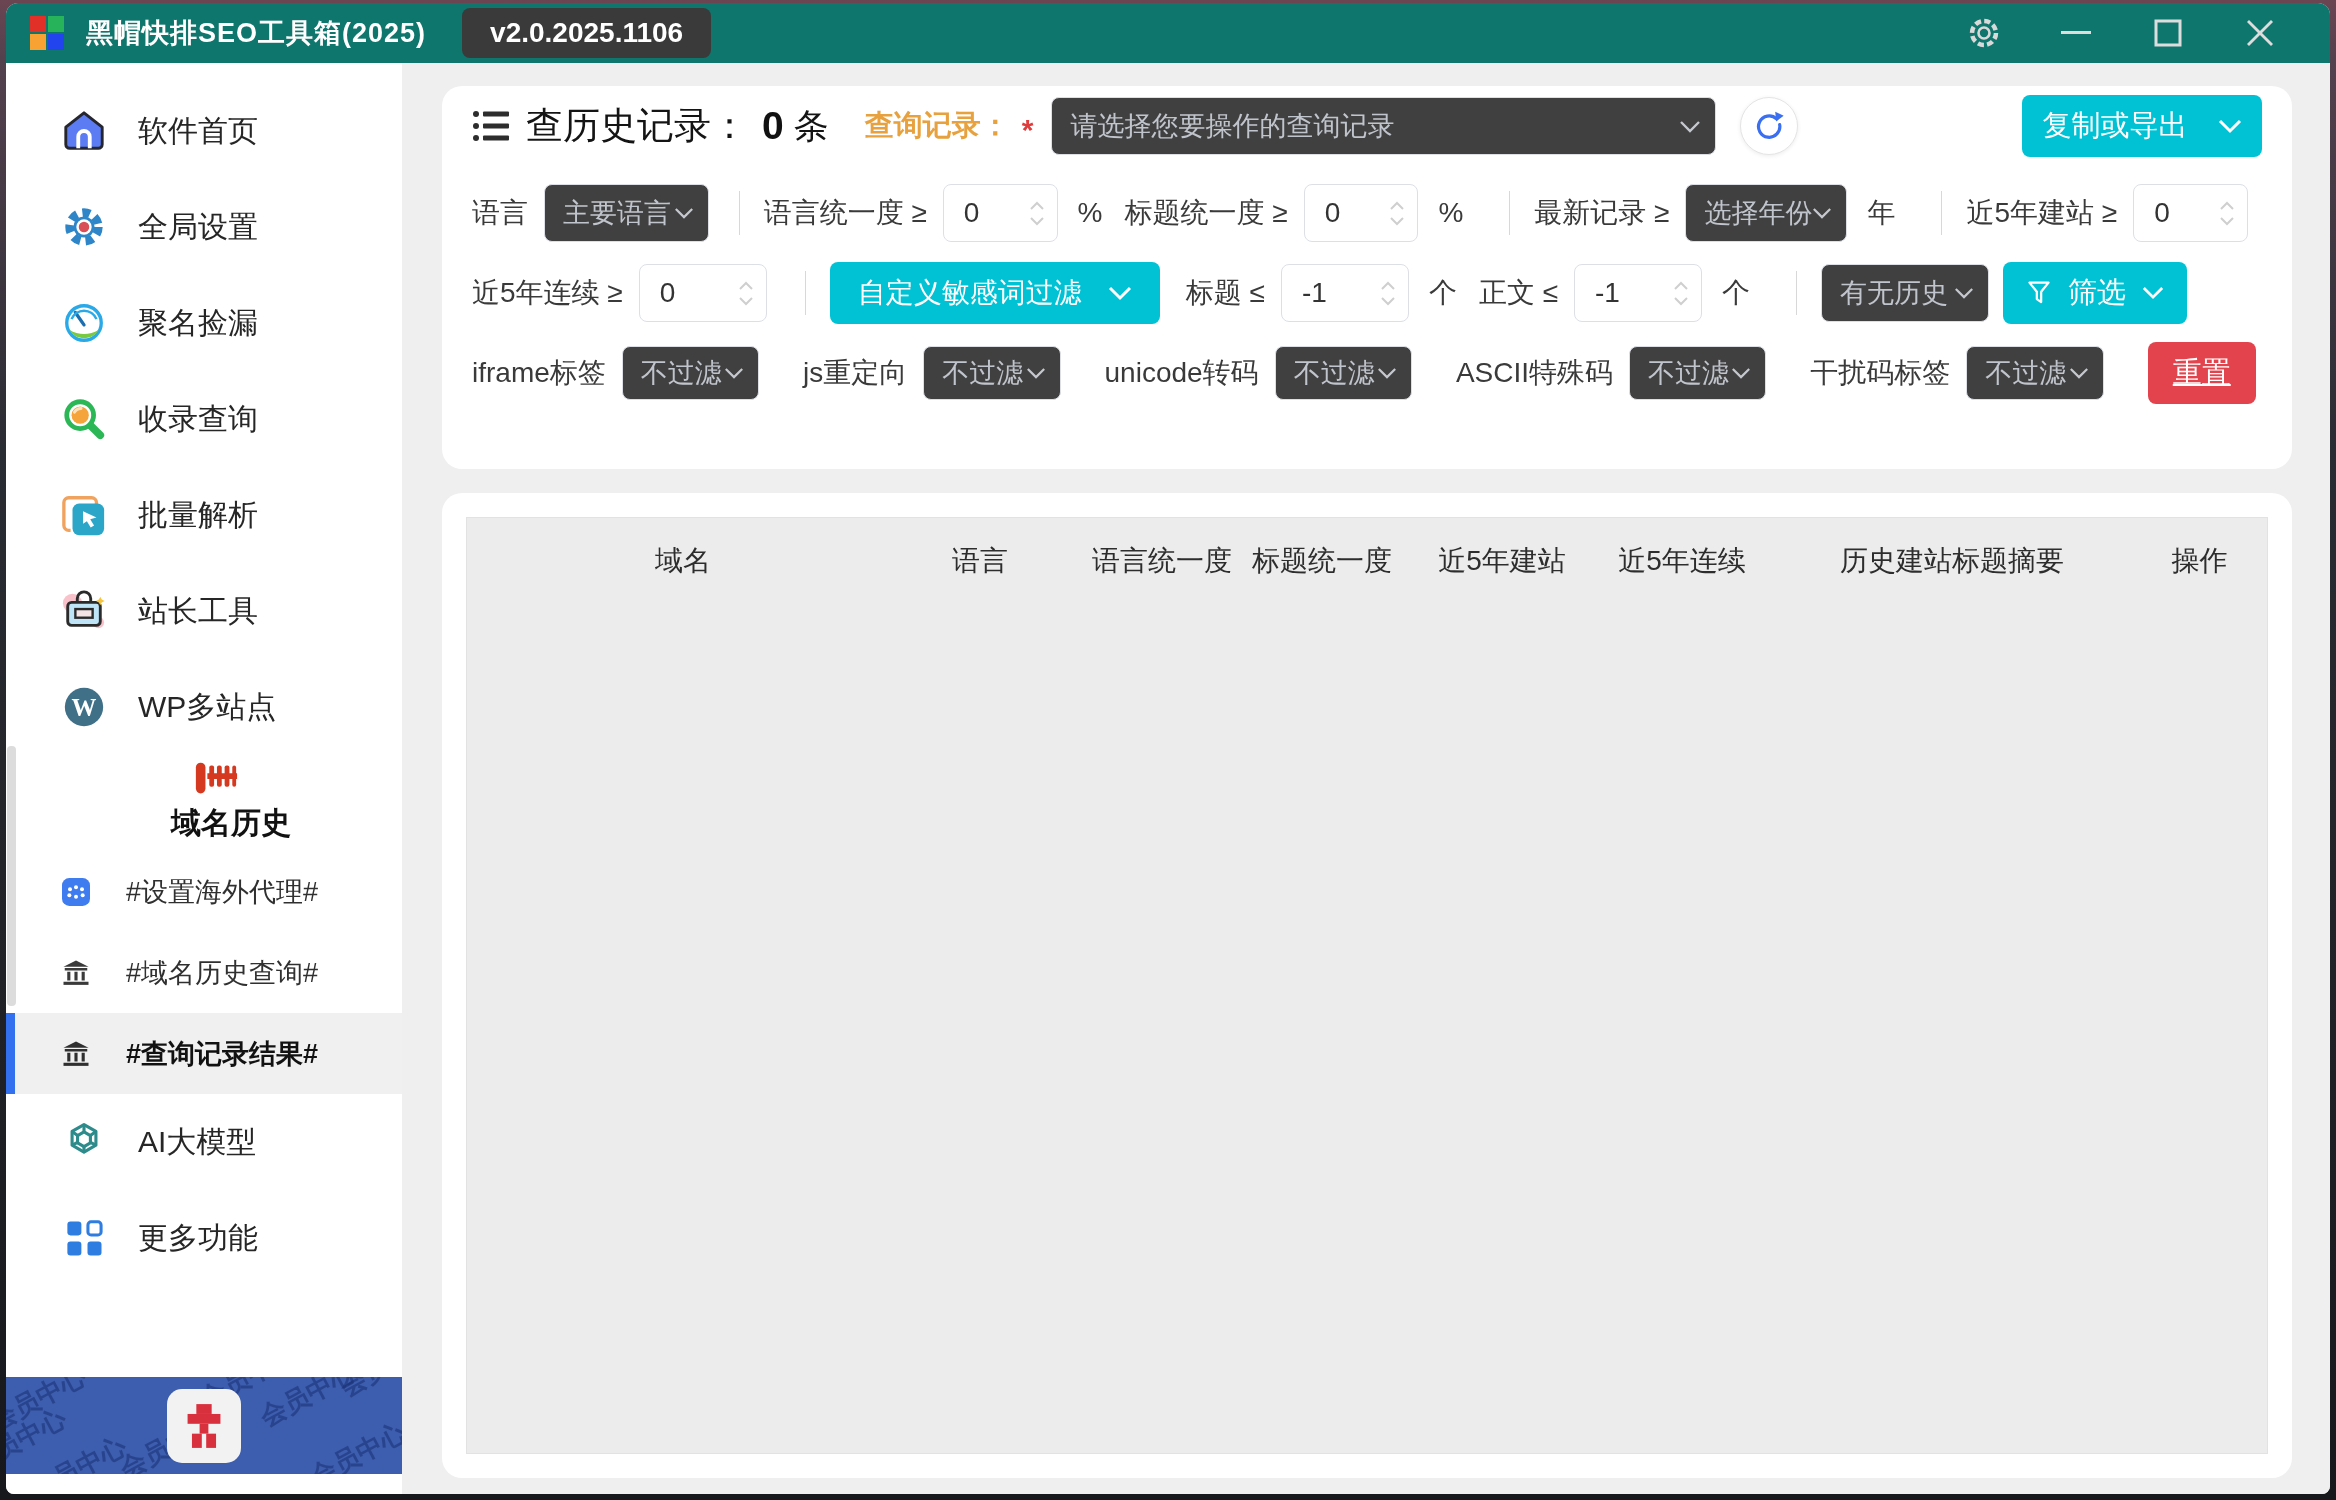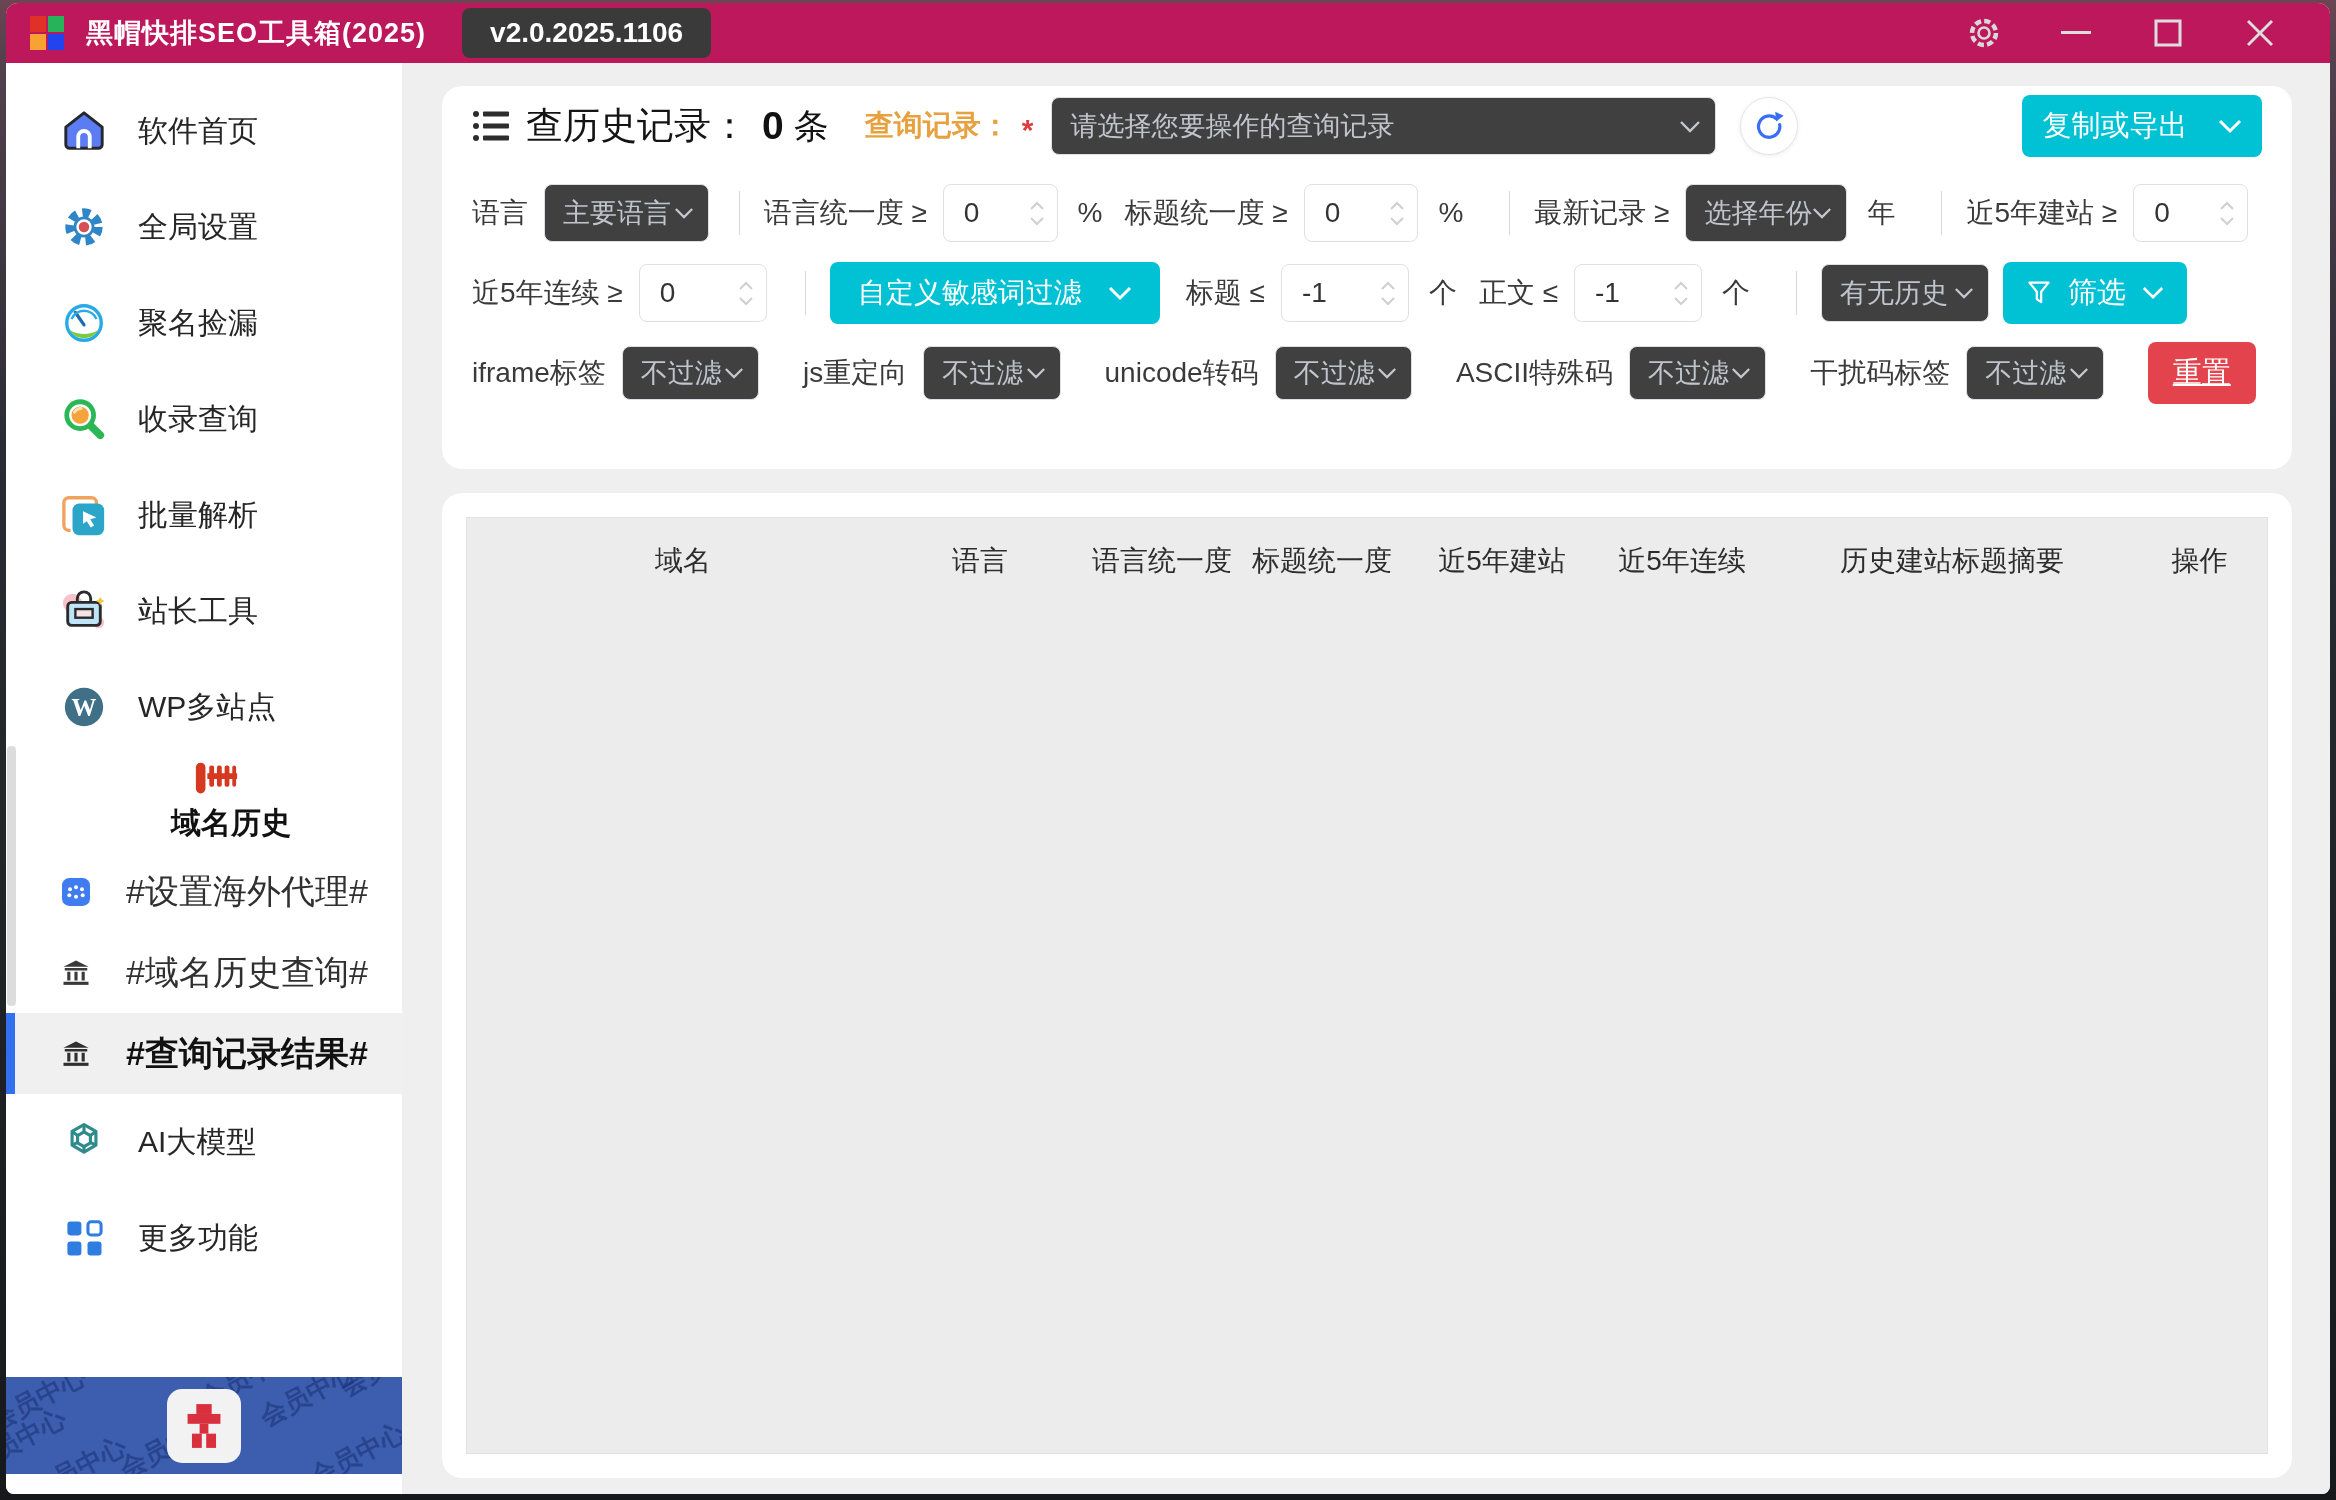--- a/index.html
+++ b/index.html
@@ -8,37 +8,37 @@
     font-family: "Liberation Sans", "DejaVu Sans", sans-serif;
     background: linear-gradient(180deg,#6b4552 0%, #53414e 4%, #2a2c33 30%, #17181c 100%);
     position: relative; overflow: hidden;
   }
   .window {
     position:absolute; left:6px; top:3px; right:6px; bottom:6px;
     border-radius:12px 12px 8px 8px; overflow:hidden;
     display:flex; flex-direction:column; background:#efefef;
   }
   
-  .titlebar { height:60px; background:#be185d; display:flex; align-items:center; padding:0 38px 0 24px; flex:0 0 auto; }
+  .titlebar { height:60px; background:#0f766e; display:flex; align-items:center; padding:0 38px 0 24px; flex:0 0 auto; }
   .app-icon { width:34px; height:34px; display:grid; grid-template-columns:16px 16px; grid-template-rows:16px 16px; gap:2px; }
   .app-icon i { display:block; }
   .app-icon i:nth-child(1){background:#e03028;} .app-icon i:nth-child(2){background:#27b35a;}
   .app-icon i:nth-child(3){background:#f7a233;} .app-icon i:nth-child(4){background:#2244ee;}
   .tb-title { color:#fff; font-size:27px; font-weight:700; margin-left:22px; letter-spacing:1px; }
   .ver-tab { margin-left:36px; background:#3a3a3a; border-radius:8px; padding:9px 28px; color:#fff; font-size:28px; font-weight:700; }
   .tb-spacer { flex:1; }
   .tb-btn { width:64px; height:60px; display:flex; align-items:center; justify-content:center; cursor:pointer; }
   .tb-btn + .tb-btn { margin-left:28px; }
   
   .body-row { flex:1; display:flex; overflow:hidden; }
   .sidebar { width:396px; background:#fff; position:relative; flex:0 0 auto; }
   .menu { padding-top:20px; }
   .mitem { height:96px; display:flex; align-items:center; padding-left:54px; font-size:30px; color:#262626; cursor:pointer; position:relative; }
   .mitem .micon { width:48px; height:48px; margin-right:30px; display:flex; align-items:center; justify-content:center; flex:0 0 auto; }
-  .mitem.sub { height:81px; font-size:34px; color:#303030; }
+  .mitem.sub { height:81px; font-size:27px; color:#303030; }
   .mitem.sub .micon { width:32px; height:32px; margin-right:34px; }
   .mitem.active-main { font-weight:700; color:#111;flex-direction:column; }
   .mitem.selected { background:#f0f0f0; font-weight:700; color:#111; }
   .mitem.selected::before { content:""; position:absolute; left:0; top:0; bottom:0; width:9px; background:#3370f0; }
   .side-scroll-thumb { position:absolute; left:1px; top:683px; width:9px; height:260px; background:#dcdcdc; border-radius:4px; }
   .member-banner { position:absolute; left:0; right:0; bottom:20px; height:97px; background:#3d5dae; overflow:hidden; }
   .member-banner .wm { position:absolute; font-size:26px; font-weight:700; color:rgba(22,44,110,0.5); transform:rotate(-28deg); white-space:nowrap; }
   .wm:nth-of-type(1){left:-20px; top:4px;} .wm:nth-of-type(2){left:110px; top:52px;}
   .wm:nth-of-type(3){left:250px; top:0px;} .wm:nth-of-type(4){left:20px; top:74px;}
   .wm:nth-of-type(5){left:300px; top:60px;} .wm:nth-of-type(6){left:190px; top:-18px;}

